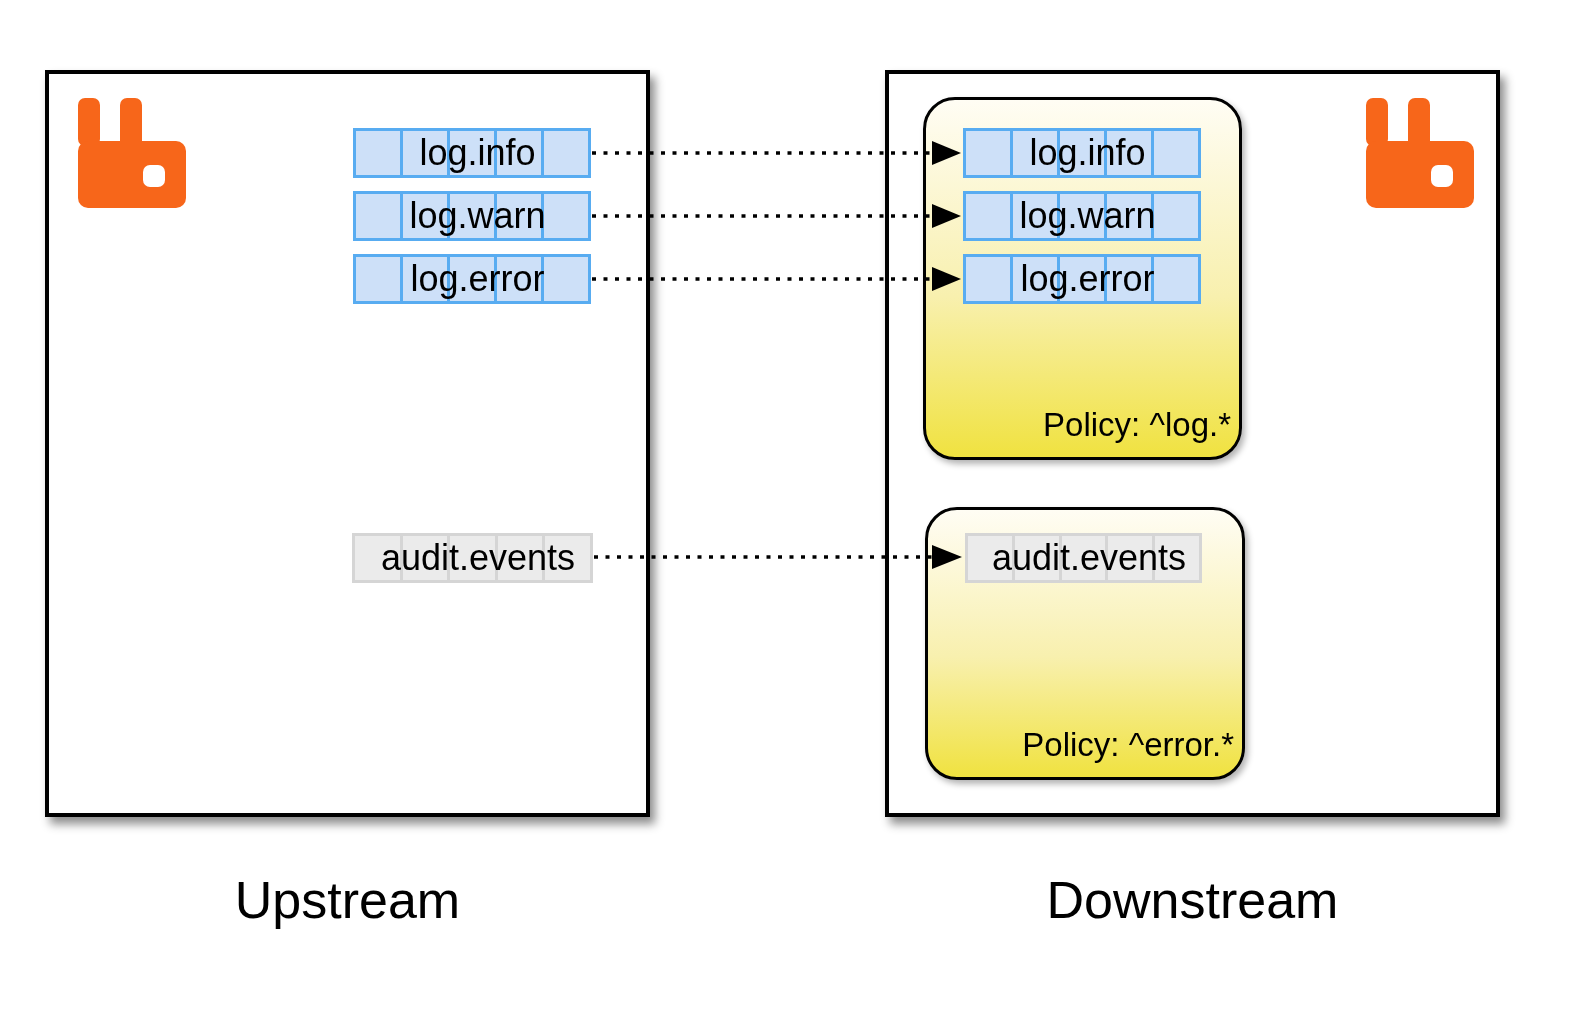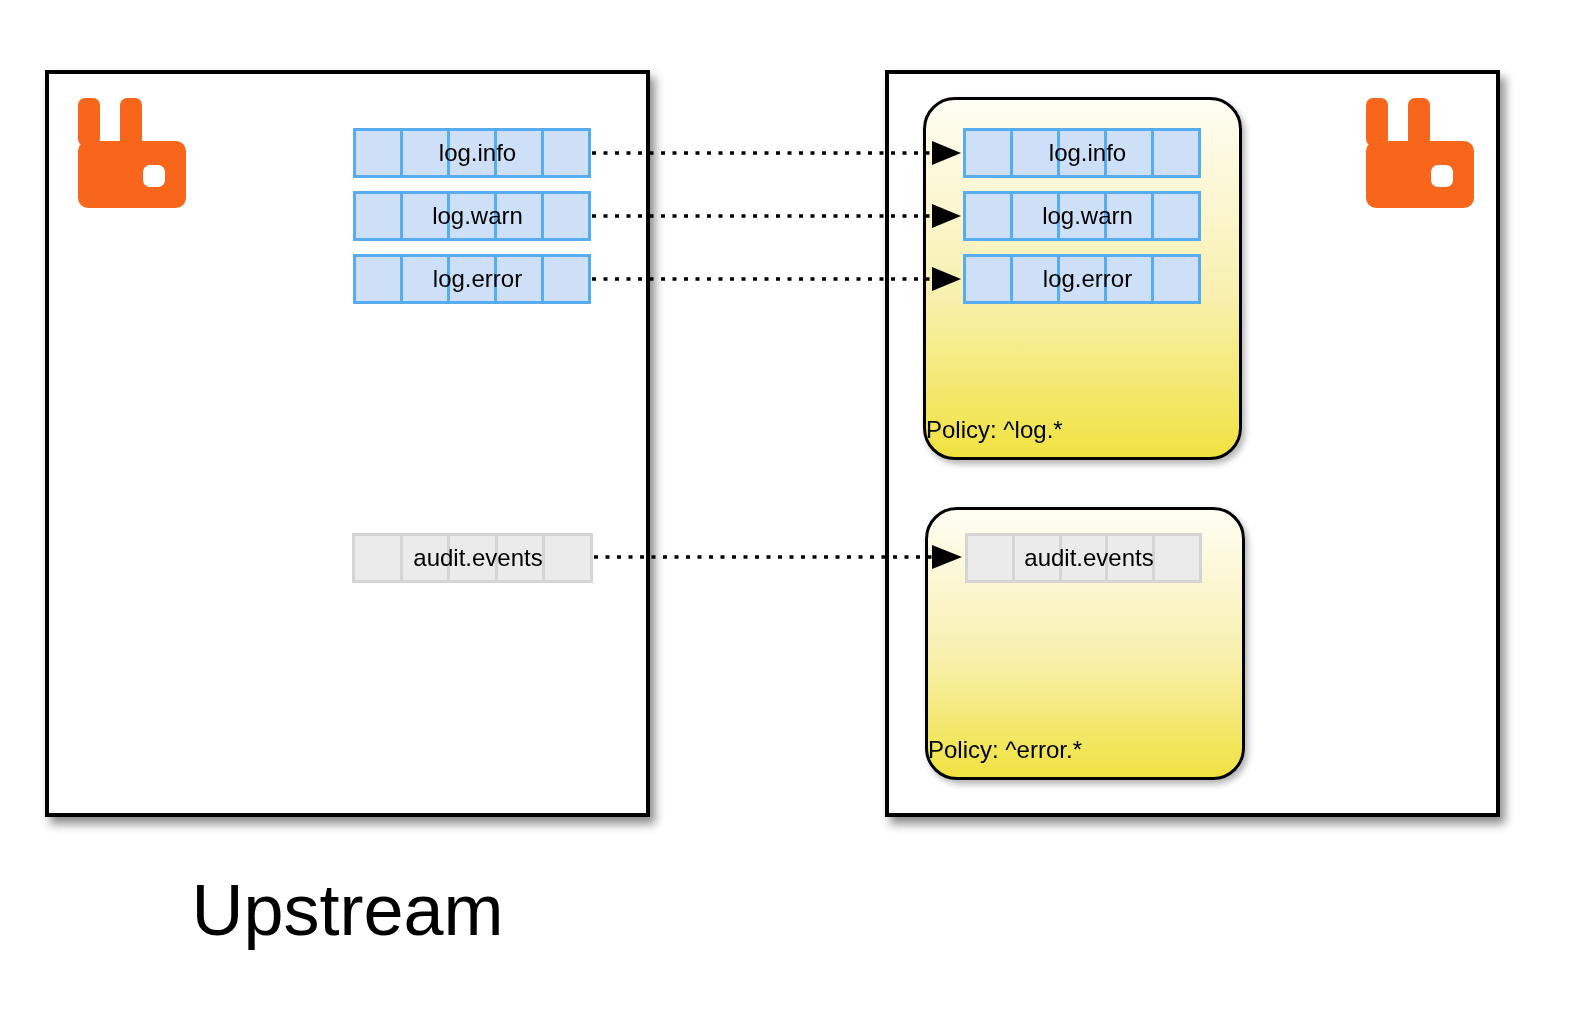--- a/index.html
+++ b/index.html
@@ -27,38 +27,38 @@
   .logo-upstream{left:78px;top:98px;}
   .logo-downstream{left:1366px;top:98px;}
   .policy-box{
     position:absolute;box-sizing:border-box;border:3px solid #000;border-radius:32px;
     background:linear-gradient(180deg,var(--policy-yellow-top) 0%,#f8f0ae 55%,var(--policy-yellow-bottom) 100%);
     box-shadow:3px 4px 6px rgba(0,0,0,0.30);
   }
   .policy-log{left:923px;top:97px;width:319px;height:363px;}
   .policy-audit{left:925px;top:507px;width:320px;height:273px;}
   .policy-label{
-    position:absolute;left:0;right:8px;bottom:14px;text-align:left;
-    font-size:24px;line-height:1.1;color:#000;
+    position:absolute;left:0;right:8px;bottom:14px;text-align:right;
+    font-size:33px;line-height:1.1;color:#000;
   }
   .queue{position:absolute;box-sizing:border-box;height:50px;}
   .queue .frame{
     position:absolute;inset:0;box-sizing:border-box;border:3px solid;display:flex;
   }
   .queue.blue .frame{border-color:var(--queue-blue-border);background:var(--queue-blue-fill);}
   .queue.gray .frame{border-color:var(--queue-gray-border);background:var(--queue-gray-fill);}
   .queue .cell{flex:1;box-sizing:border-box;}
   .queue.blue .cell + .cell{border-left:3px solid var(--queue-blue-border);}
   .queue.gray .cell + .cell{border-left:3px solid var(--queue-gray-border);}
   .queue .qlabel{
     position:absolute;inset:0;display:flex;align-items:center;justify-content:center;
-    font-size:24px;color:#000;z-index:2;white-space:nowrap;padding-left:11px;
+    font-size:36px;color:#000;z-index:2;white-space:nowrap;padding-left:11px;
   }
   .broker-label{
-    position:absolute;top:874px;text-align:center;font-size:72px;line-height:1;color:#000;
+    position:absolute;top:874px;text-align:center;font-size:52px;line-height:1;color:#000;
   }
   .label-upstream{left:45px;width:605px;}
   .label-downstream{left:885px;width:615px;}
   .links-overlay{position:absolute;left:0;top:0;width:1574px;height:1023px;pointer-events:none;z-index:5;}
 </style>
 </head>
 <body>
 
 <div class="canvas">
 
@@ -177,14 +177,15 @@
     </g>
     <g fill="var(--arrow-black)">
       <polygon points="932,141 932,165 961,153"></polygon>
       <polygon points="932,204 932,228 961,216"></polygon>
       <polygon points="932,267 932,291 961,279"></polygon>
       <polygon points="932,545 932,569 962,557"></polygon>
     </g>
   </svg>
 
   <div class="broker-label label-upstream">Upstream</div>
+  <div class="broker-label label-downstream">Downstream</div>
 
 </div>
 
 </body></html>

